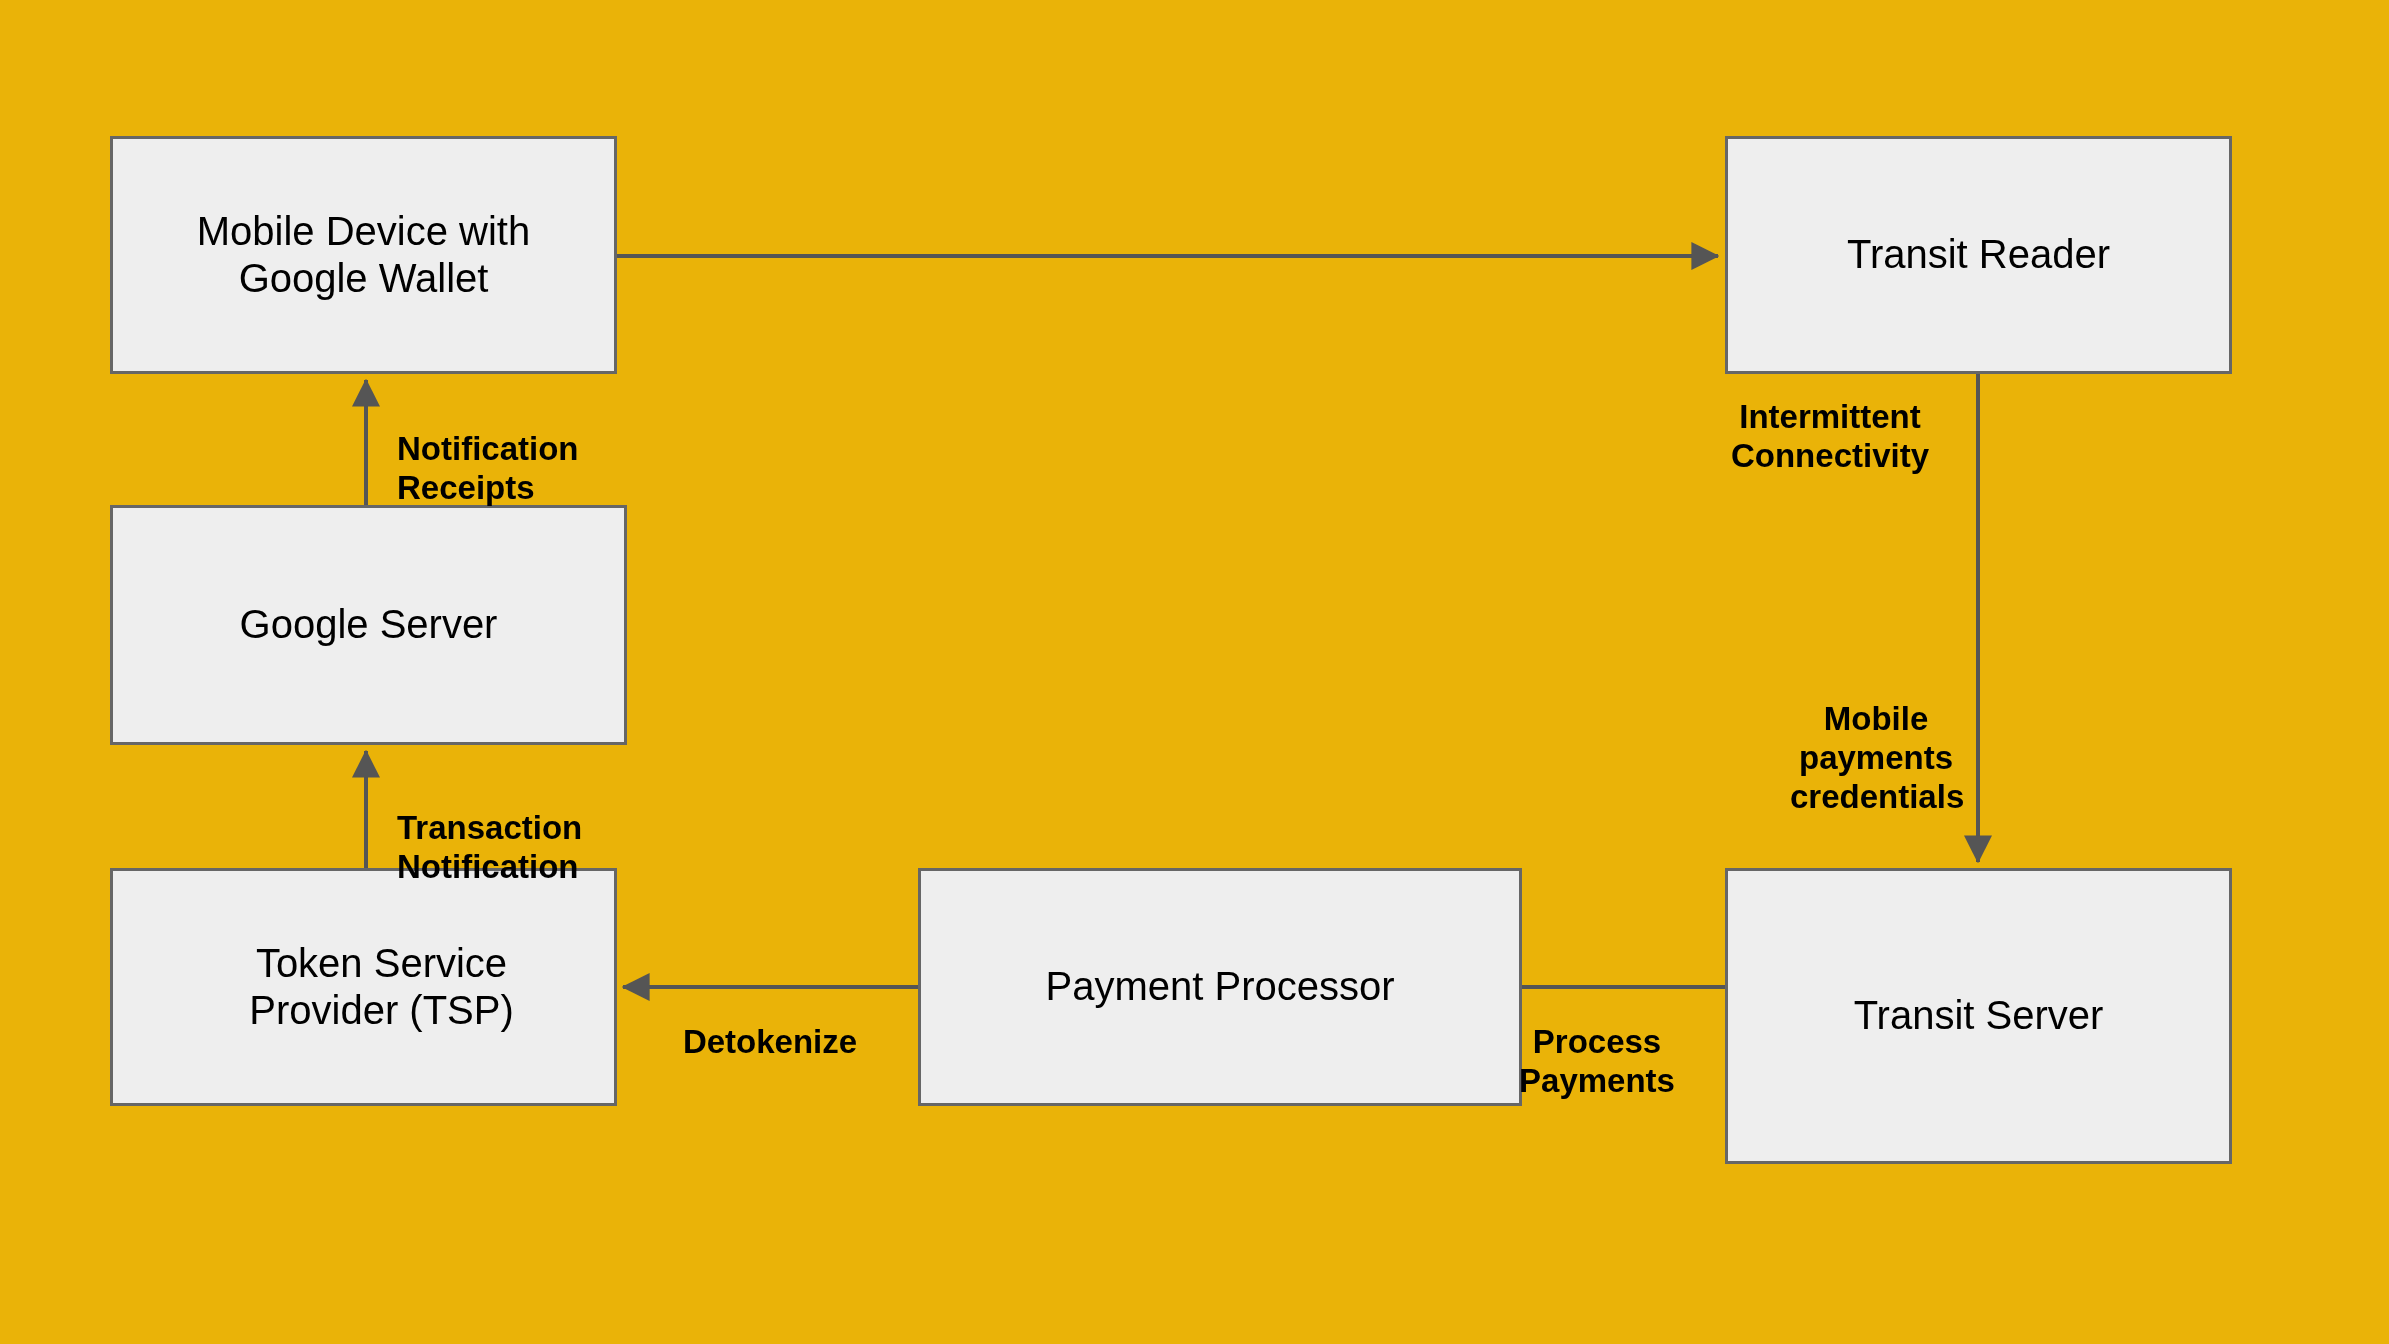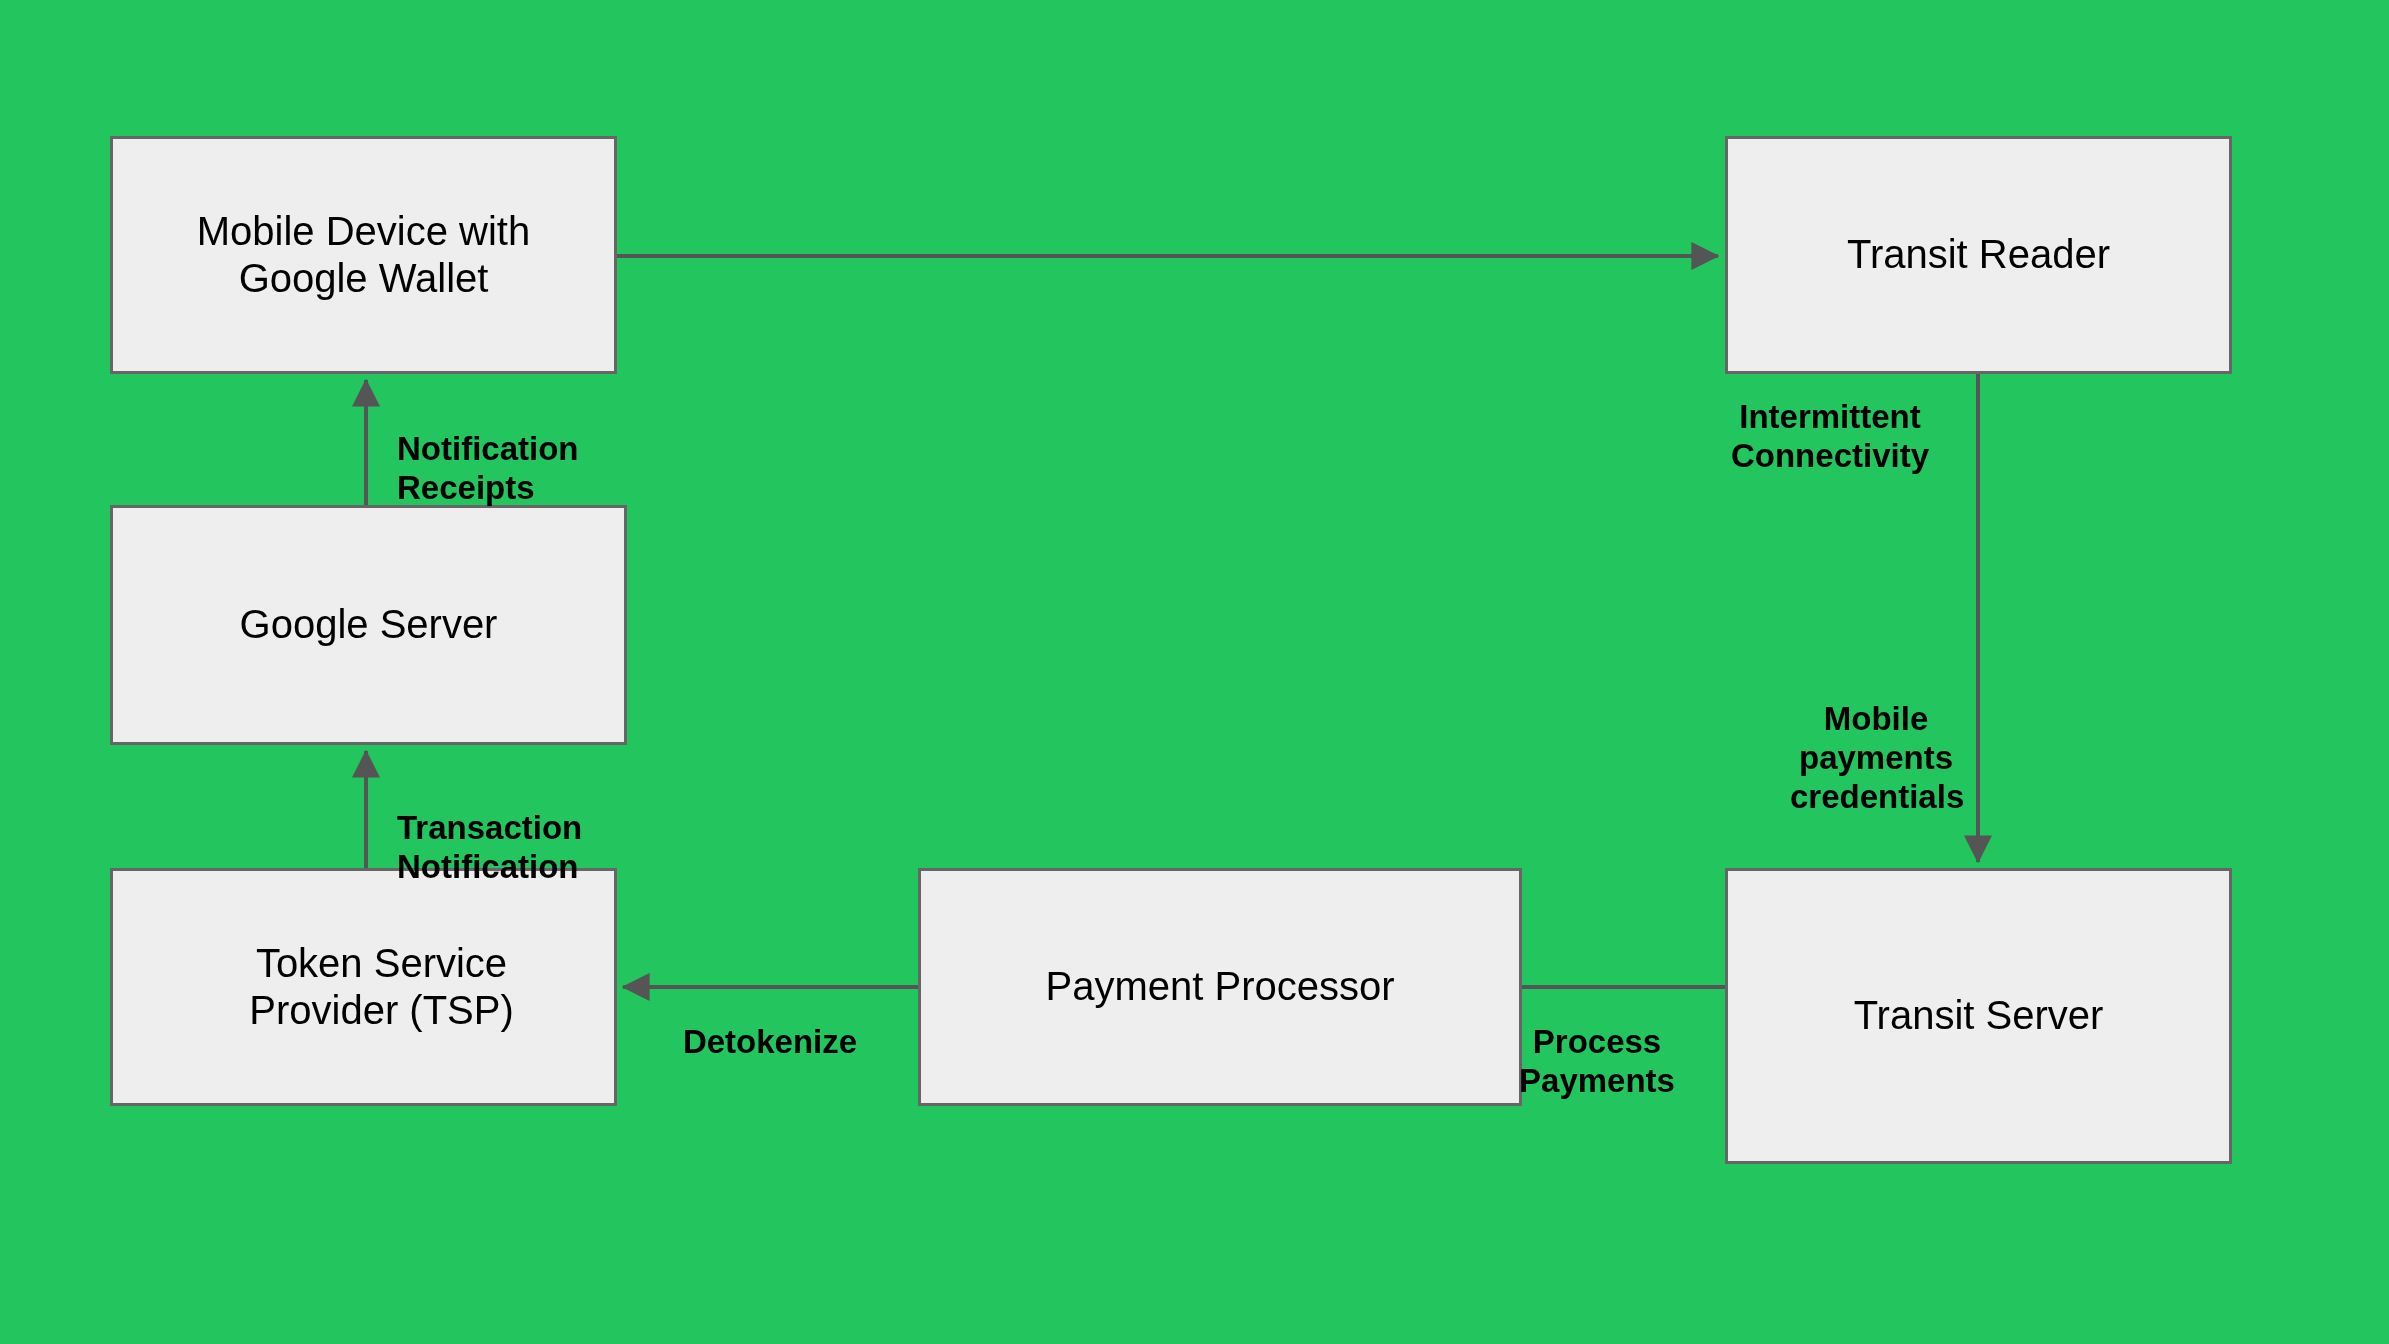--- a/index.html
+++ b/index.html
@@ -7,21 +7,21 @@
     padding: 0;
     background: #ffffff;
   }
   body {
     font-family: "Liberation Sans", sans-serif;
   }
   #canvas {
     position: relative;
     width: 2389px;
     height: 1344px;
-    background: #22c55e;
+    background: #eab308;
     overflow: hidden;
   }
   #diagram-svg {
     position: absolute;
     left: 0;
     top: 0;
     width: 2389px;
     height: 1344px;
   }
   .node {

